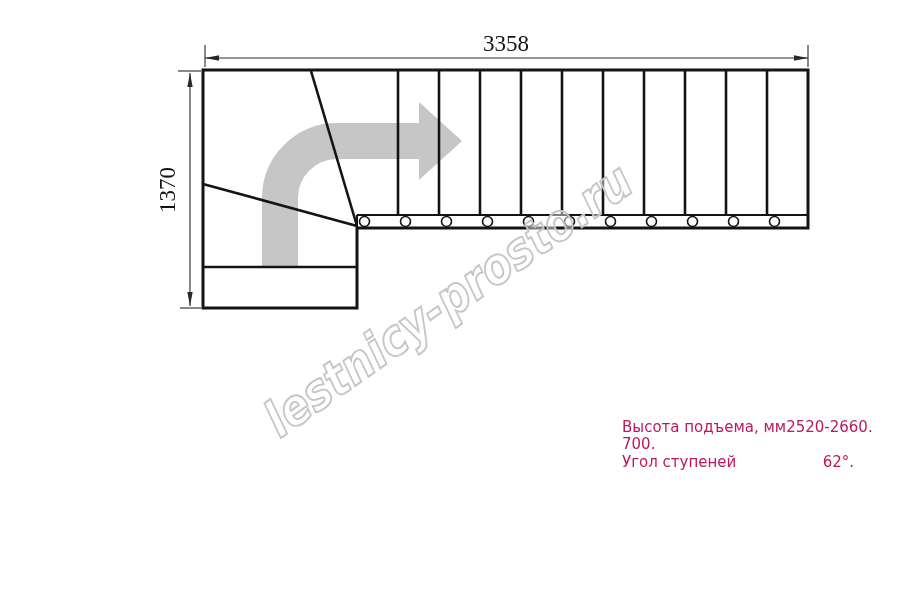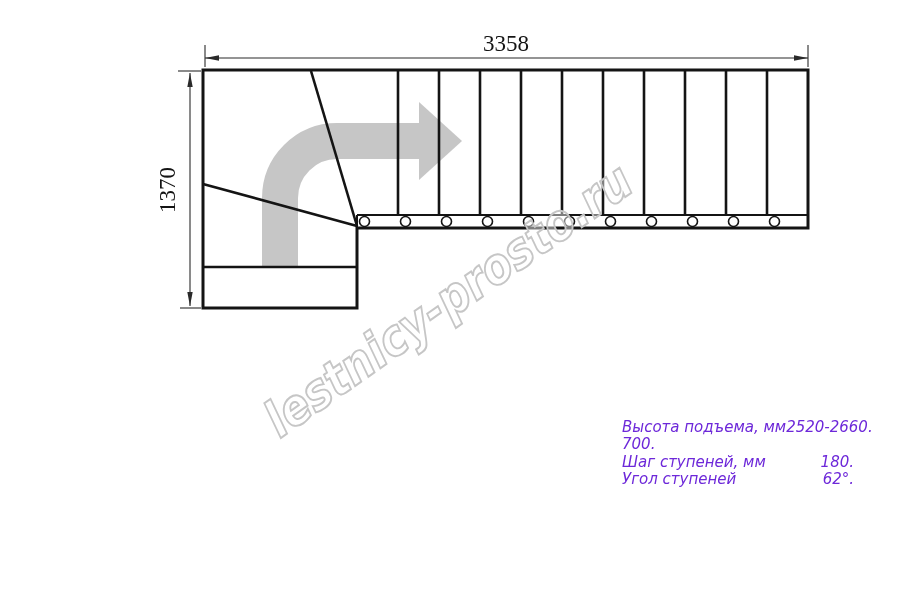--- a/index.html
+++ b/index.html
@@ -9,24 +9,23 @@
     background:#ffffff;
     overflow:hidden;
     font-family:"DejaVu Sans",sans-serif;
     margin-left:8px;
   }
   .stage svg{position:absolute;left:0;top:0;}
   .specs{
     position:absolute;
     left:614px;top:419px;width:232px;
     font-family:"DejaVu Sans",sans-serif;
-    font-style:italic;
     font-size:15px;
     line-height:17.4px;
-    color:#6d28d9;
+    color:#be185d;
   }
   .specs .row{display:flex;justify-content:space-between;white-space:nowrap;}
   .specs .val{text-align:center;}
   .dim-text{
     font-family:"Liberation Serif","DejaVu Serif",serif;
     font-size:23px;
     fill:#141414;
   }
   .wm{
     font-family:"DejaVu Sans",sans-serif;
@@ -113,22 +112,18 @@
 
   <div class="specs">
     <div class="row">
       <span class="lbl">Высота подъема, мм</span>
       <span class="val">2520-2660.</span>
     </div>
     <div class="row">
       <span class="val">700.</span>
     </div>
     <div class="row">
-      <span class="lbl">Шаг ступеней, мм</span>
-      <span class="val">180.</span>
-    </div>
-    <div class="row">
       <span class="lbl">Угол ступеней</span>
       <span class="val">62°.</span>
     </div>
   </div>
 
 </div>
 
 </body></html>

